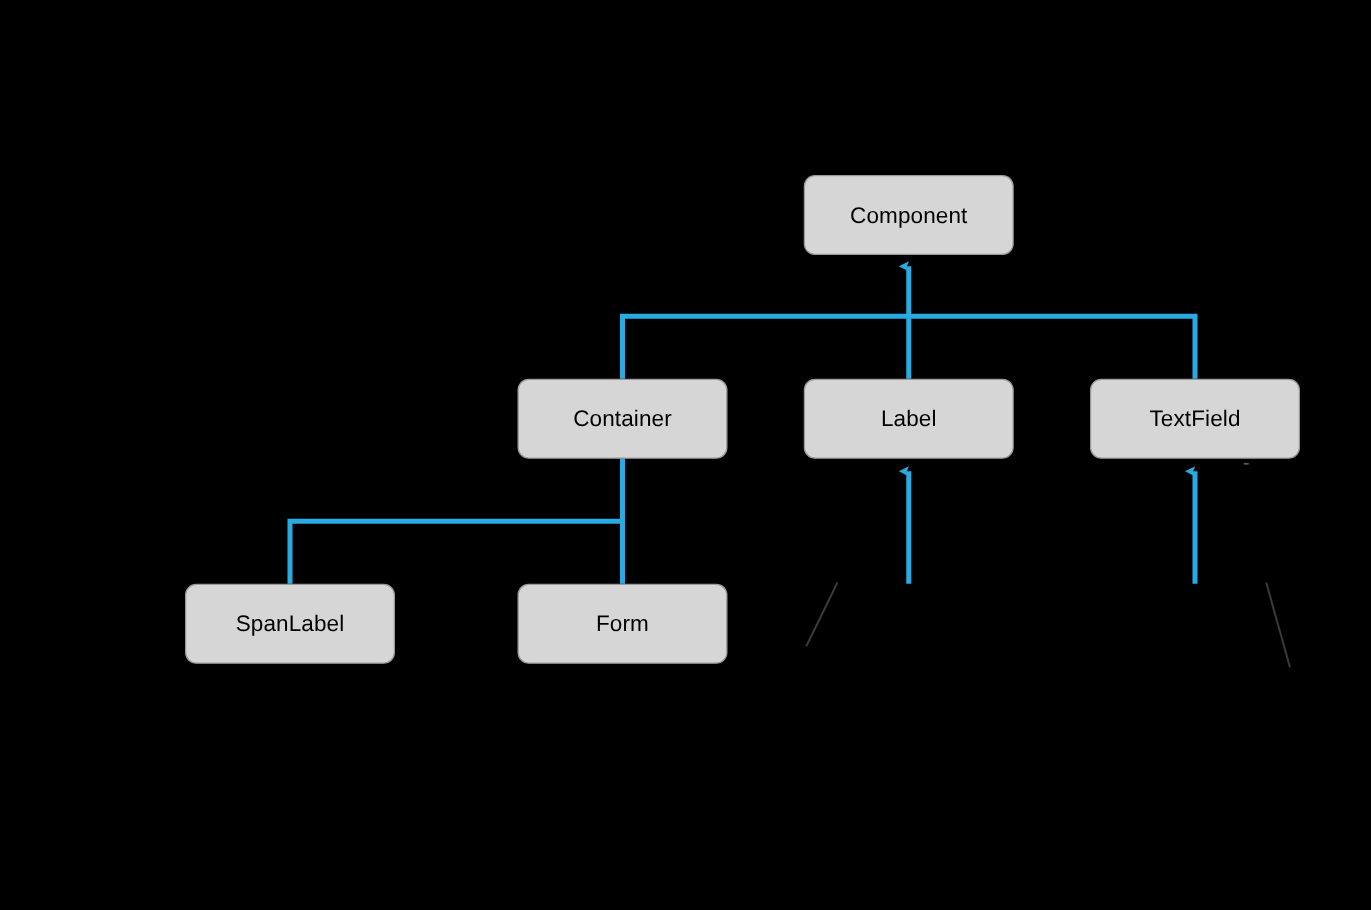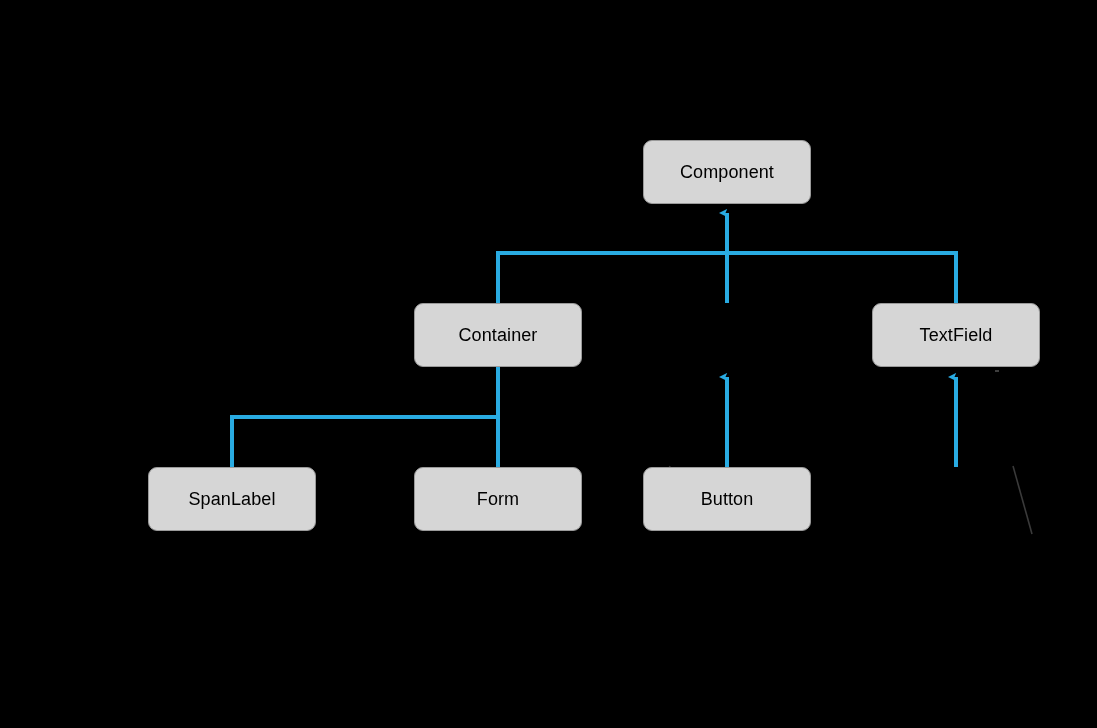--- a/index.html
+++ b/index.html
@@ -76,31 +76,31 @@
   </svg>
 
   <div class="node" style="left:643px; top:140px;">
     <span class="node-label">Component</span>
   </div>
 
   <div class="node" style="left:414px; top:303px;">
     <span class="node-label">Container</span>
   </div>
 
+  <div class="node" style="left:643px; top:303px;">
+    <span class="node-label">Label</span>
+  </div>
 
   <div class="node" style="left:872px; top:303px;">
     <span class="node-label">TextField</span>
   </div>
 
   <div class="node" style="left:148px; top:467px;">
     <span class="node-label">SpanLabel</span>
   </div>
 
   <div class="node" style="left:414px; top:467px;">
     <span class="node-label">Form</span>
   </div>
 
-  <div class="node" style="left:643px; top:467px;">
-    <span class="node-label">Button</span>
-  </div>
 
 
 </div>
 
 </body></html>

